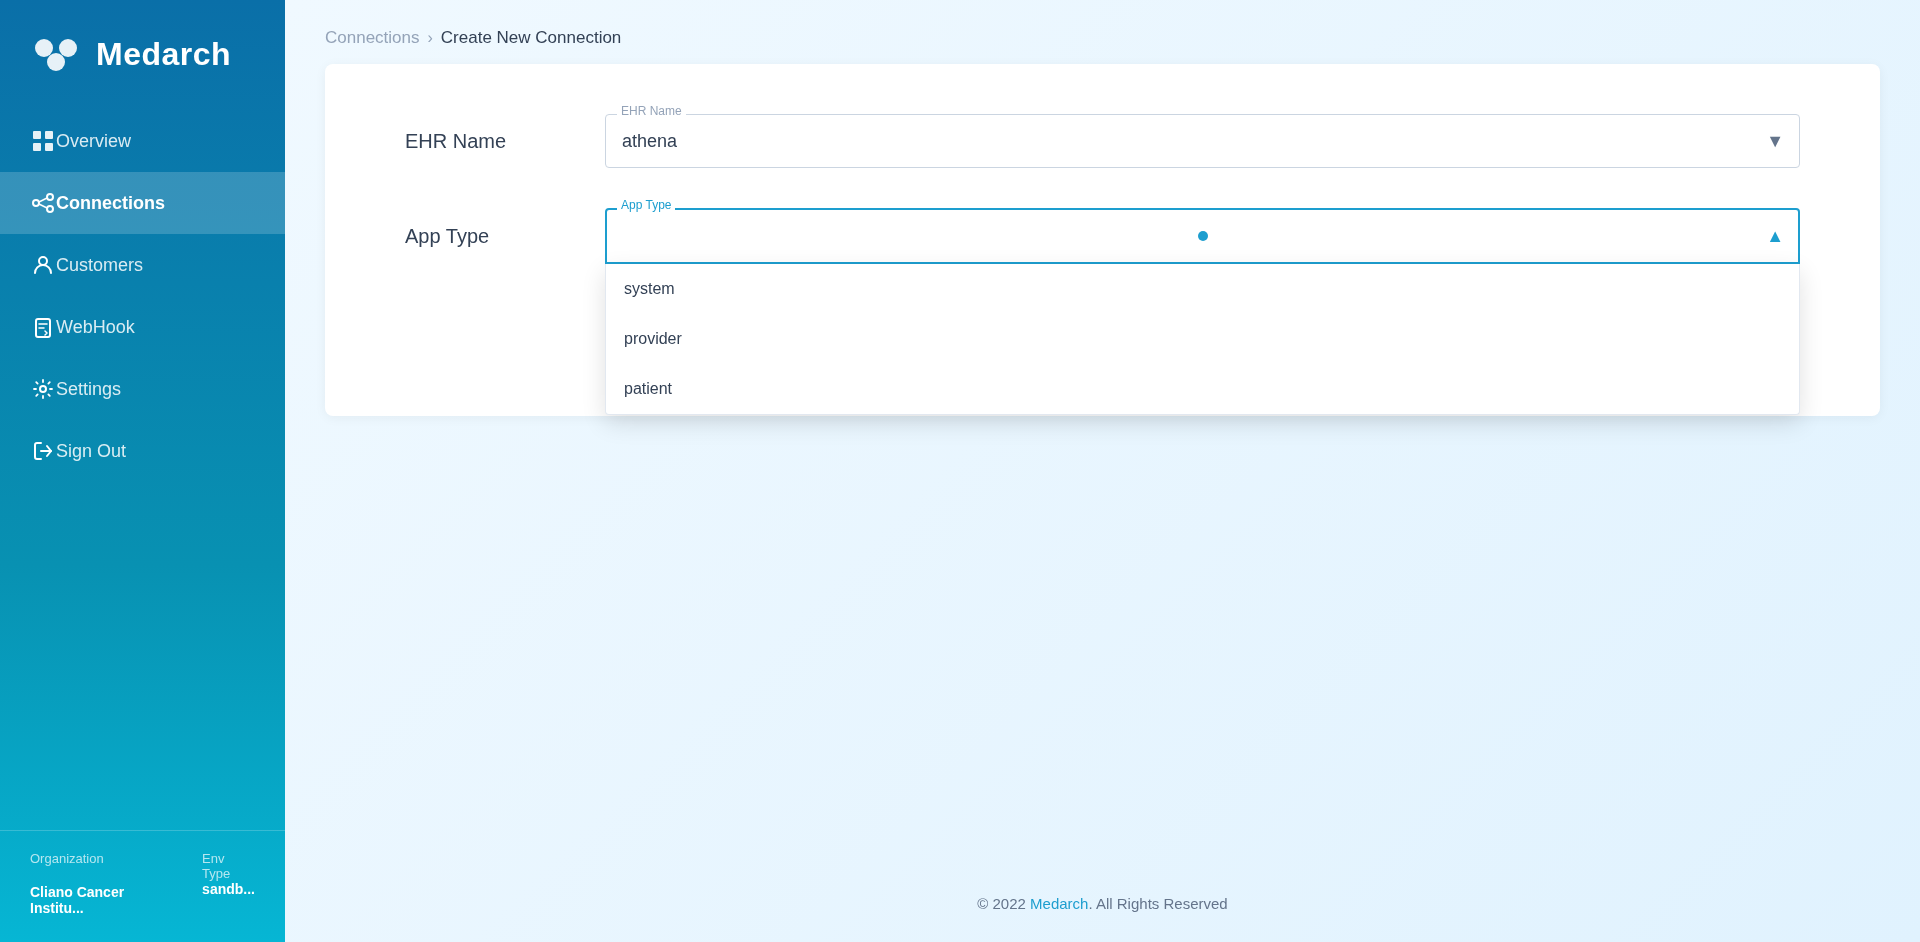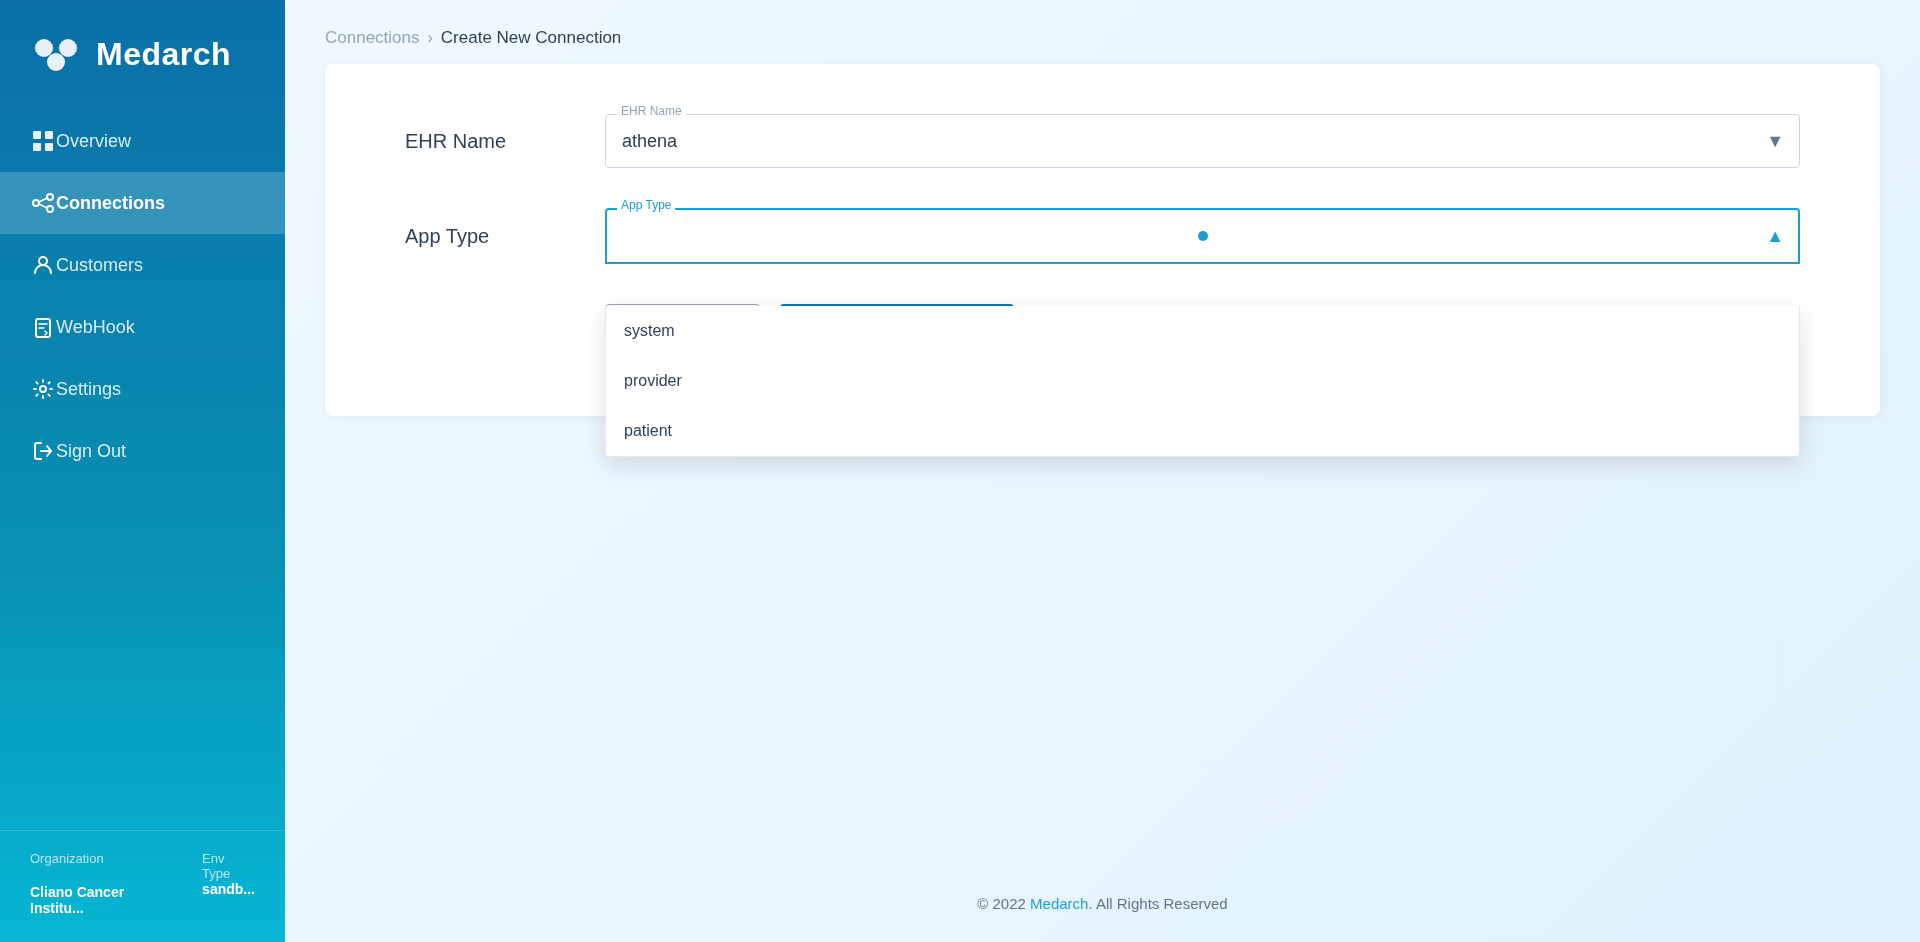--- a/index.html
+++ b/index.html
@@ -189,21 +189,20 @@
       position: absolute;
       top: calc(100% + 0px);
       left: 0;
       right: 0;
       background: white;
       border: 1px solid #e2e8f0;
       border-top: none;
       border-radius: 0 0 4px 4px;
       box-shadow: 0 8px 24px rgba(0,0,0,0.12);
       z-index: 100;
-      margin-top: 42px;
     }
     .dropdown-item {
       padding: 16px 18px;
       font-size: 16px;
       color: #334155;
       cursor: pointer;
     }
 
     
     .dot-indicator {

